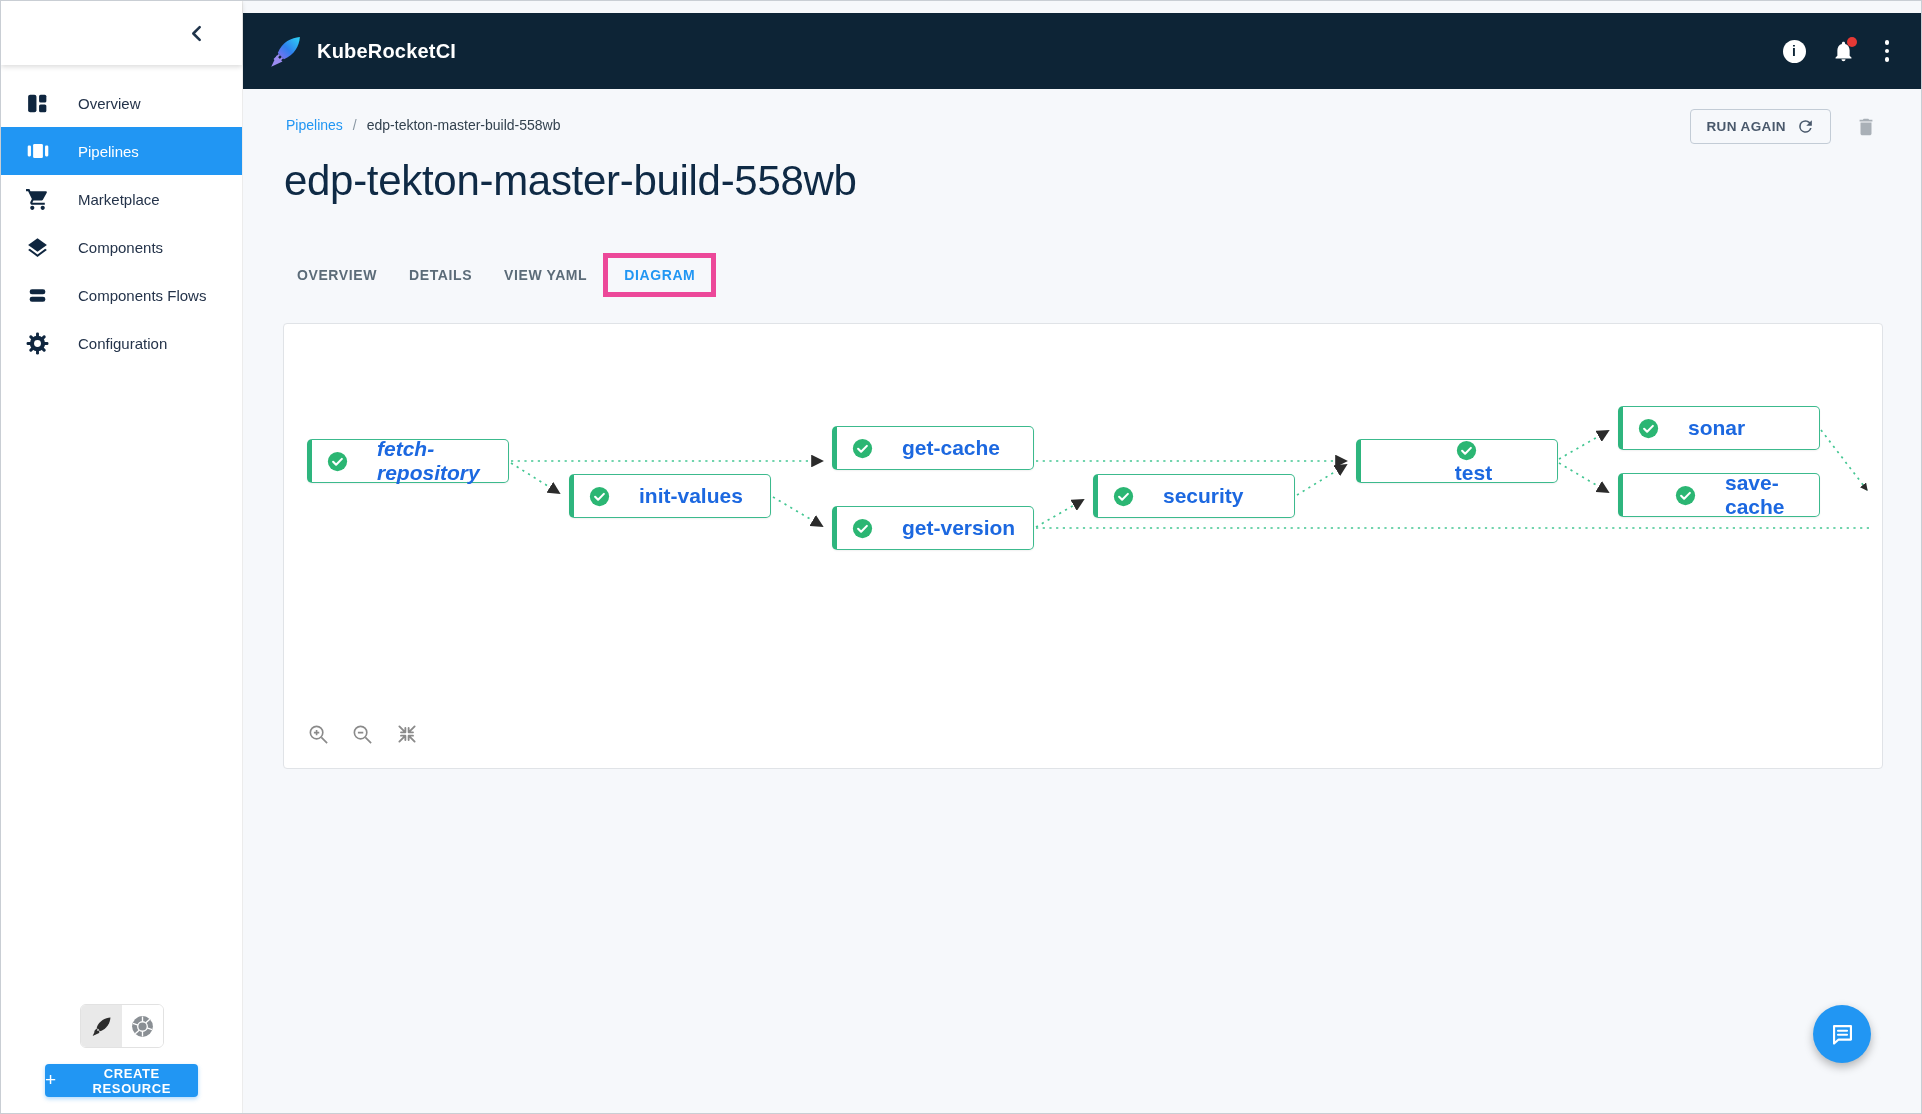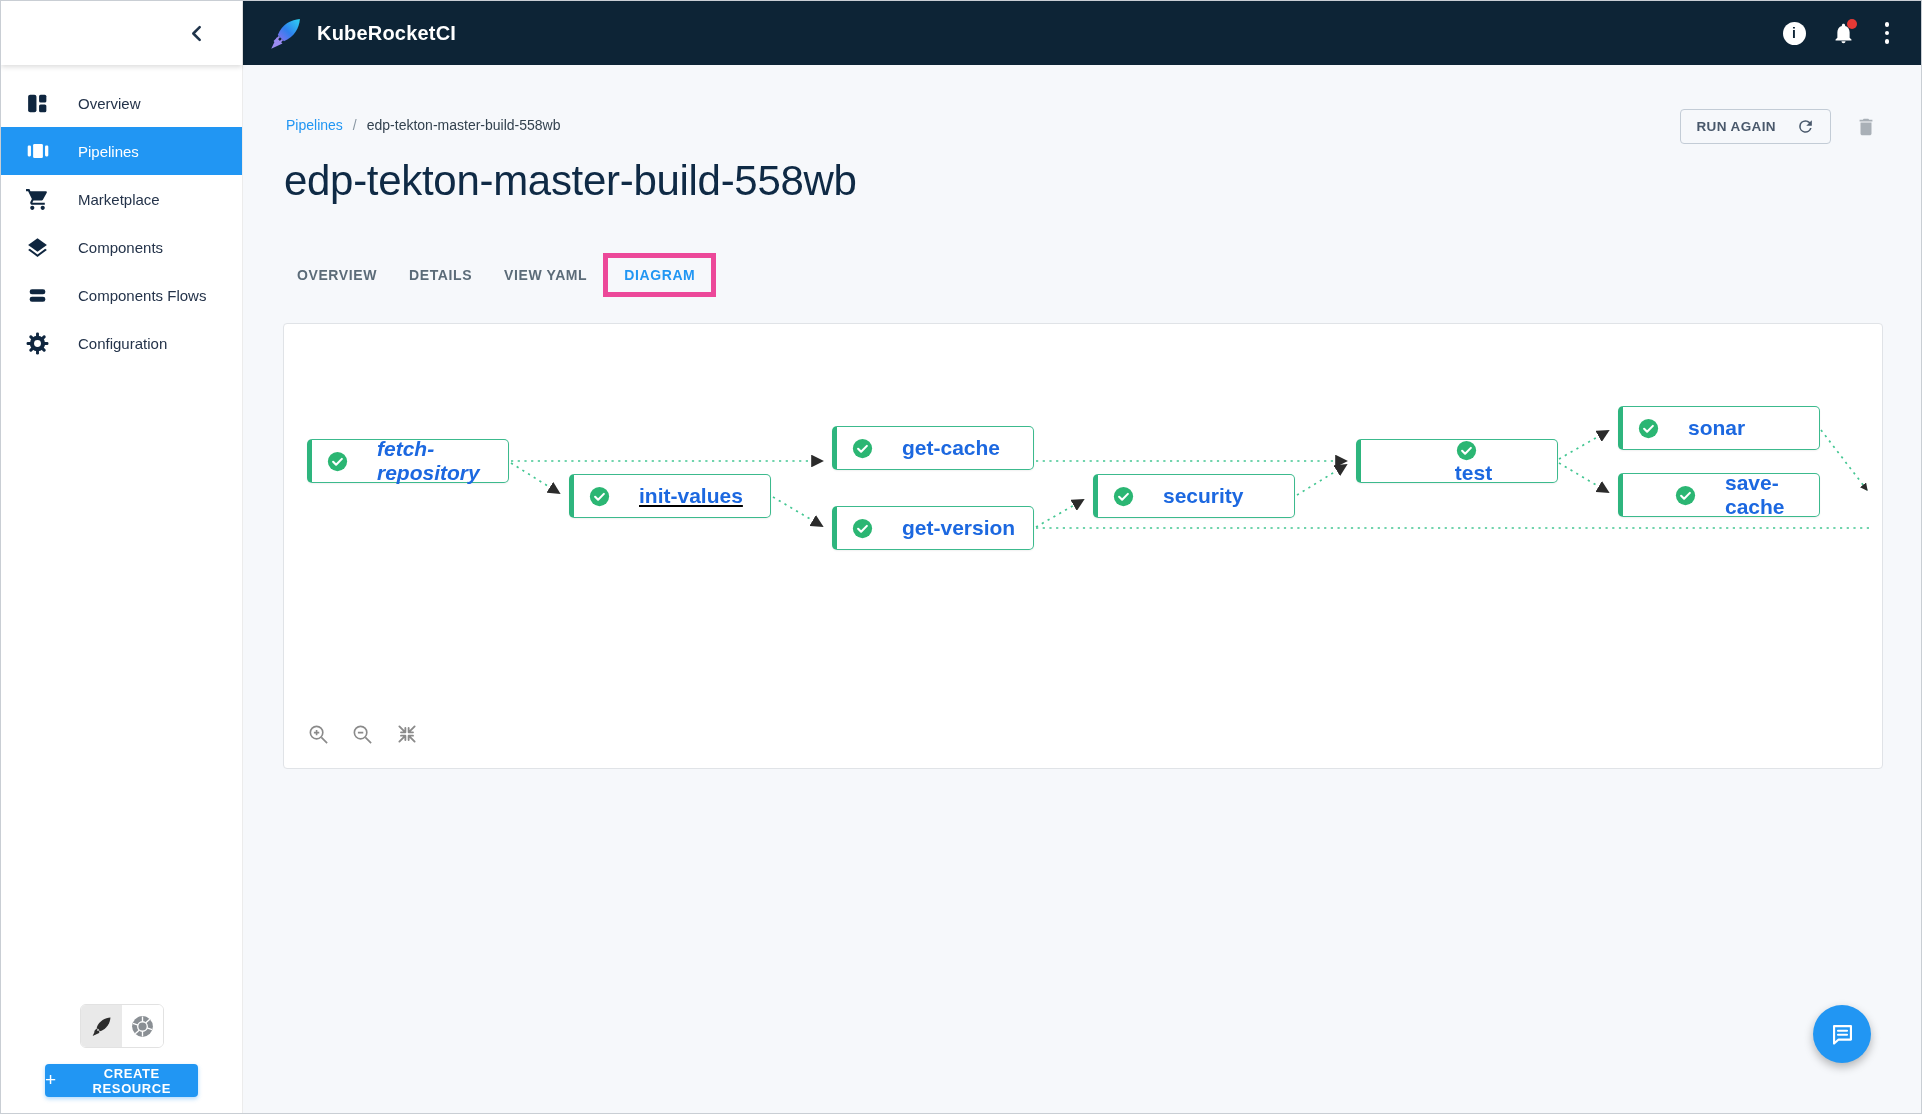--- a/index.html
+++ b/index.html
@@ -6,21 +6,21 @@
   html,body { width:1922px; height:1114px; }
   body {
     font-family:"Liberation Sans", sans-serif;
     background:#f6f8fb;
     position:relative;
     overflow:hidden;
     border:1px solid #c9ced4;
   }
   
   .topbar {
-    position:absolute; left:0; top:0; right:0; height:64px;
+    position:absolute; left:0; top:12px; right:0; height:76px;
     background:#0d2436; display:flex; align-items:center; z-index:3;
   }
   .brand { margin-left:266px; display:flex; align-items:center; gap:13px; }
   .brand-title { color:#fff; font-size:20px; font-weight:700; letter-spacing:.2px; }
   .topbar-right { margin-left:auto; margin-right:28px; display:flex; align-items:center; gap:26px; }
   .info-btn { width:23px; height:23px; border-radius:50%; background:#fff; color:#0d2436;
     display:flex; align-items:center; justify-content:center; font-weight:700; font-size:14px; cursor:pointer; }
   .bell-wrap { position:relative; cursor:pointer; }
   .bell-dot { position:absolute; top:-3px; right:-2px; width:10px; height:10px; border-radius:50%; background:#e53935; }
   .kebab { display:flex; flex-direction:column; gap:4px; cursor:pointer; padding:2px 4px; }
@@ -55,21 +55,21 @@
   .create-plus { font-size:19px; font-weight:400; line-height:1; margin-top:-2px; }
 
   
   .main { position:absolute; left:242px; top:64px; right:0; bottom:0; background:#f6f8fb; }
   .breadcrumb { position:absolute; left:43px; top:52px; font-size:14px; display:flex; gap:10px; align-items:center; }
   .crumb-link { color:#2196f3; cursor:pointer; }
   .crumb-sep { color:#8a97a3; }
   .crumb-current { color:#33424f; }
   .page-actions { position:absolute; top:44px; right:44px; display:flex; align-items:center; gap:24px; }
   .run-again-btn {
-    display:flex; align-items:center; gap:20px; padding:7px 15px; border:1px solid #c3ccd6;
+    display:flex; align-items:center; gap:10px; padding:7px 15px; border:1px solid #c3ccd6;
     border-radius:4px; background:transparent; color:#49586b; font-family:"Liberation Sans",sans-serif;
     font-size:13.5px; font-weight:700; letter-spacing:.4px; cursor:pointer;
   }
   .trash-btn { cursor:pointer; display:flex; }
   .page-title { position:absolute; left:41px; top:92px; font-size:42px; font-weight:400; color:#0f2a45; letter-spacing:-.3px; }
 
   .tabs { position:absolute; left:54px; top:186px; height:48px; display:flex; align-items:center; }
   .tab { font-size:14px; font-weight:700; letter-spacing:.6px; color:#5b6b78; cursor:pointer; padding:14px 0; margin-right:32px; }
   .tab.selected { color:#2196f3; }
   .tab-highlight { border:5px solid #ec4899; padding:9px 16px; margin-right:16px; margin-left:-16px; }
@@ -299,21 +299,21 @@
 
     <div class="node" style="left:23px;  top:115px;font-style:italic;">
       <span class="node-check">
           <svg width="21" height="21" viewBox="0 0 24 24">
             <circle cx="12" cy="12" r="11" fill="#2bb673"></circle>
             <path d="M7 12.3 L10.4 15.7 L17 9" stroke="#fff" stroke-width="2.4" fill="none" stroke-linecap="round" stroke-linejoin="round"></path>
           </svg>
         </span>
       <span class="node-label">fetch-repository</span>
     </div>
-    <div class="node" style="left:285px; top:150px;text-decoration:underline;">
+    <div class="node" style="left:285px; top:150px;">
       <span class="node-check">
           <svg width="21" height="21" viewBox="0 0 24 24">
             <circle cx="12" cy="12" r="11" fill="#2bb673"></circle>
             <path d="M7 12.3 L10.4 15.7 L17 9" stroke="#fff" stroke-width="2.4" fill="none" stroke-linecap="round" stroke-linejoin="round"></path>
           </svg>
         </span>
       <span class="node-label">init-values</span>
     </div>
     <div class="node" style="left:548px; top:102px;">
       <span class="node-check">

